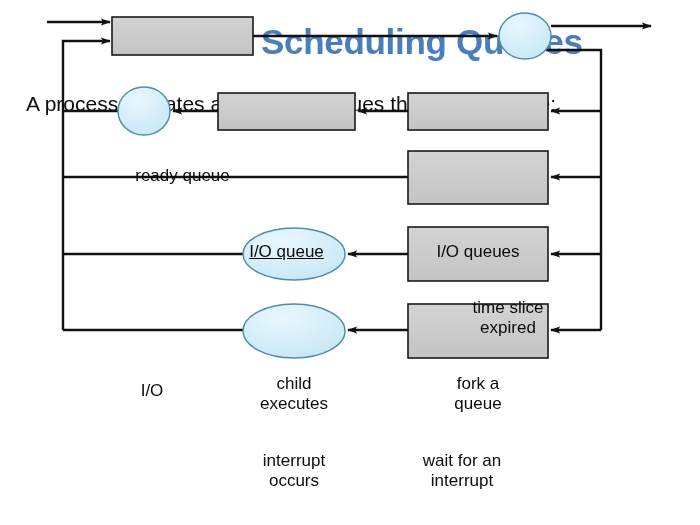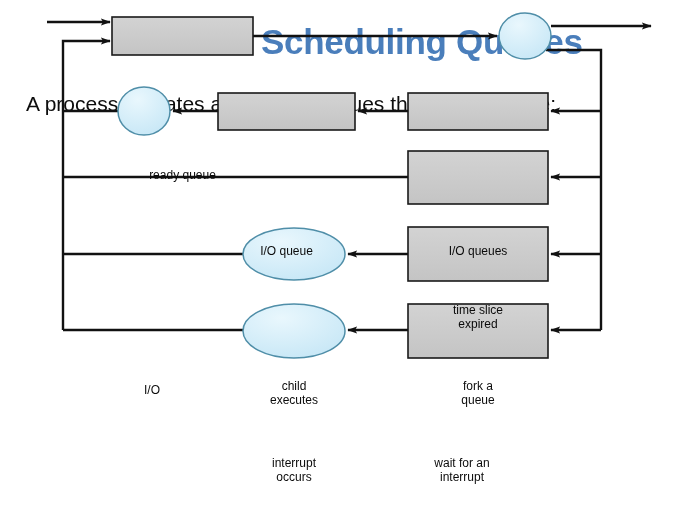--- a/index.html
+++ b/index.html
@@ -58,21 +58,21 @@
     height: 385px;
   }
 
   .node-label {
     position: absolute;
     display: flex;
     align-items: center;
     justify-content: center;
     text-align: center;
     font-family: "Liberation Sans", sans-serif;
-    font-size: 12px;
+    font-size: 17px;
     color: #0b0b0b;
     line-height: 1.15;
     pointer-events: none;
     white-space: pre-line;
   }
 </style>
 </head>
 <body>
 
 <div id="slide">
@@ -155,25 +155,25 @@
       <ellipse cx="294" cy="394" rx="51" ry="26" fill="url(#ellGrad)" stroke="#4f8ea8" stroke-width="1.5"></ellipse>
 
       <ellipse cx="294" cy="471" rx="51" ry="27" fill="url(#ellGrad)" stroke="#4f8ea8" stroke-width="1.5"></ellipse>
     </svg>
 
     <div class="node-label" style="left:112px; top:17px;  width:141px; height:38px;">ready queue</div>
 
 
     <div class="node-label" style="left:126px; top:227px; width:52px;  height:48px;">I/O</div>
 
-    <div class="node-label" style="left:218px; top:93px;  width:137px; height:37px;">I/O queue</div>
+    <div class="node-label" style="left:218px; top:93px;  width:137px; height:37px;text-decoration:underline;">I/O queue</div>
 
     <div class="node-label" style="left:408px; top:93px;  width:140px; height:37px;">I/O queues</div>
 
-    <div class="node-label" style="left:408px; top:151px; width:140px; height:53px;">time slice
+    <div class="node-label" style="left:408px; top:151px; width:140px; height:53px;padding-left:30px;">time slice
 expired</div>
 
     <div class="node-label" style="left:243px; top:228px; width:102px; height:52px;">child
 executes</div>
 
     <div class="node-label" style="left:408px; top:227px; width:140px; height:54px;">fork a
 queue</div>
 
     <div class="node-label" style="left:243px; top:304px; width:102px; height:54px;">interrupt
 occurs</div>

